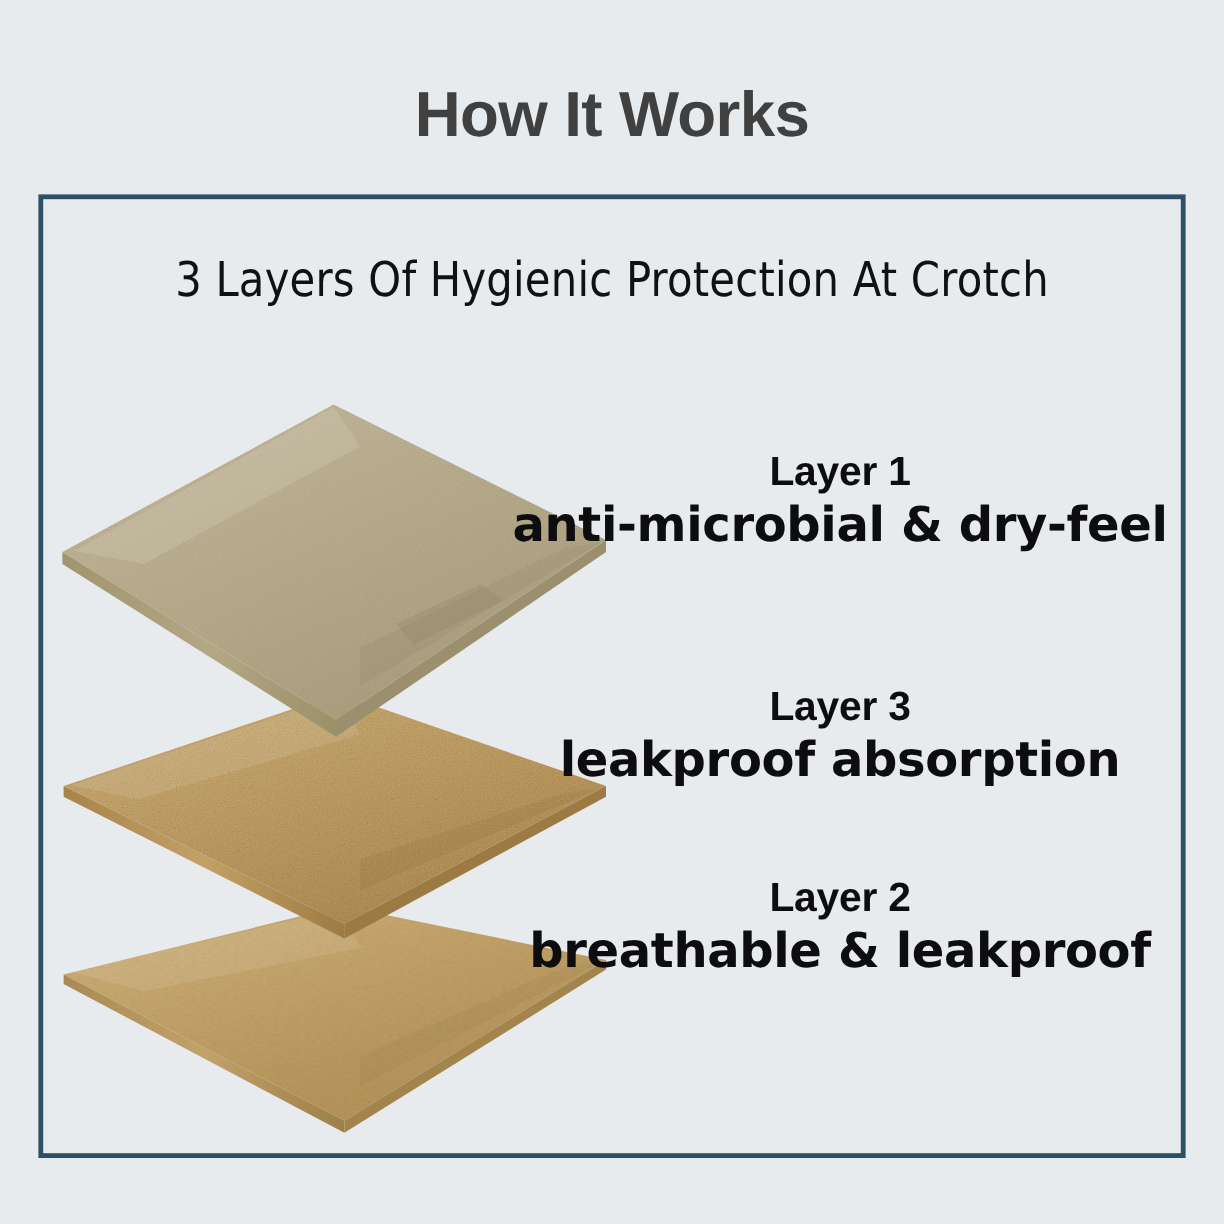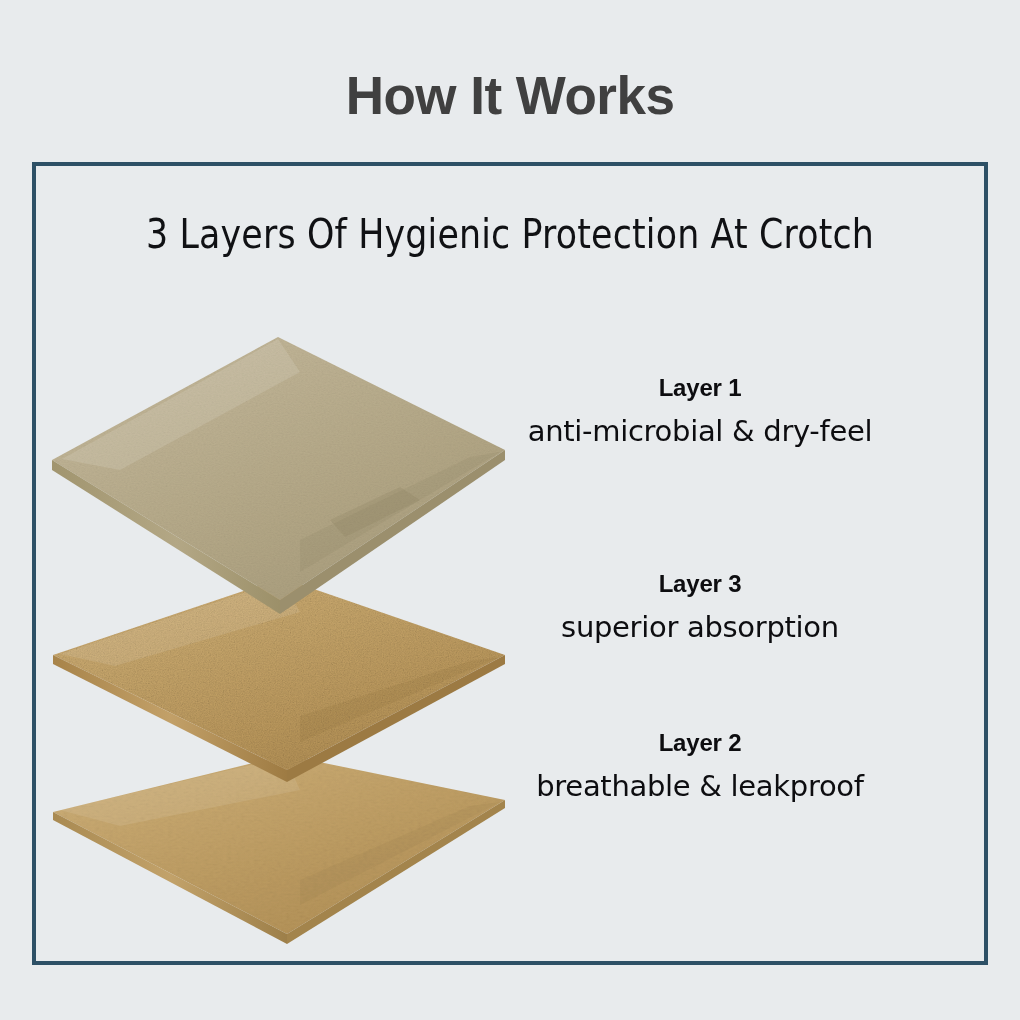--- a/index.html
+++ b/index.html
@@ -77,33 +77,33 @@
   
   .caption {
     position: absolute;
     width: 620px;
     left: 390px;
     text-align: center;
     color: #0d0d10;
   }
   .caption .lbl {
     font-family: "Liberation Sans", sans-serif;
-    font-size: 24px;
+    font-size: 34px;
     font-weight: bold;
     letter-spacing: -0.2px;
     line-height: 1.15;
     display: block;
   }
   .caption .desc {
     font-family: "DejaVu Sans", sans-serif;
-    font-size: 29px;
-    font-weight: 400;
+    font-size: 40px;
+    font-weight: 700;
     line-height: 1.2;
     display: block;
-    margin-top: 12px;
+    margin-top: 1px;
     letter-spacing: -0.3px;
   }
 
   #cap1 { top: 374px; }
   #cap2 { top: 570px; }
   #cap3 { top: 729px; }
 </style>
 </head>
 <body>
 
@@ -211,21 +211,21 @@
     </svg>
   </div>
 
   <div class="caption" id="cap1">
     <span class="lbl">Layer 1</span>
     <span class="desc">anti-microbial &amp; dry-feel</span>
   </div>
 
   <div class="caption" id="cap2">
     <span class="lbl">Layer 3</span>
-    <span class="desc">superior absorption</span>
+    <span class="desc">leakproof absorption</span>
   </div>
 
   <div class="caption" id="cap3">
     <span class="lbl">Layer 2</span>
     <span class="desc">breathable &amp; leakproof</span>
   </div>
 
 </div>
 
 </body></html>

